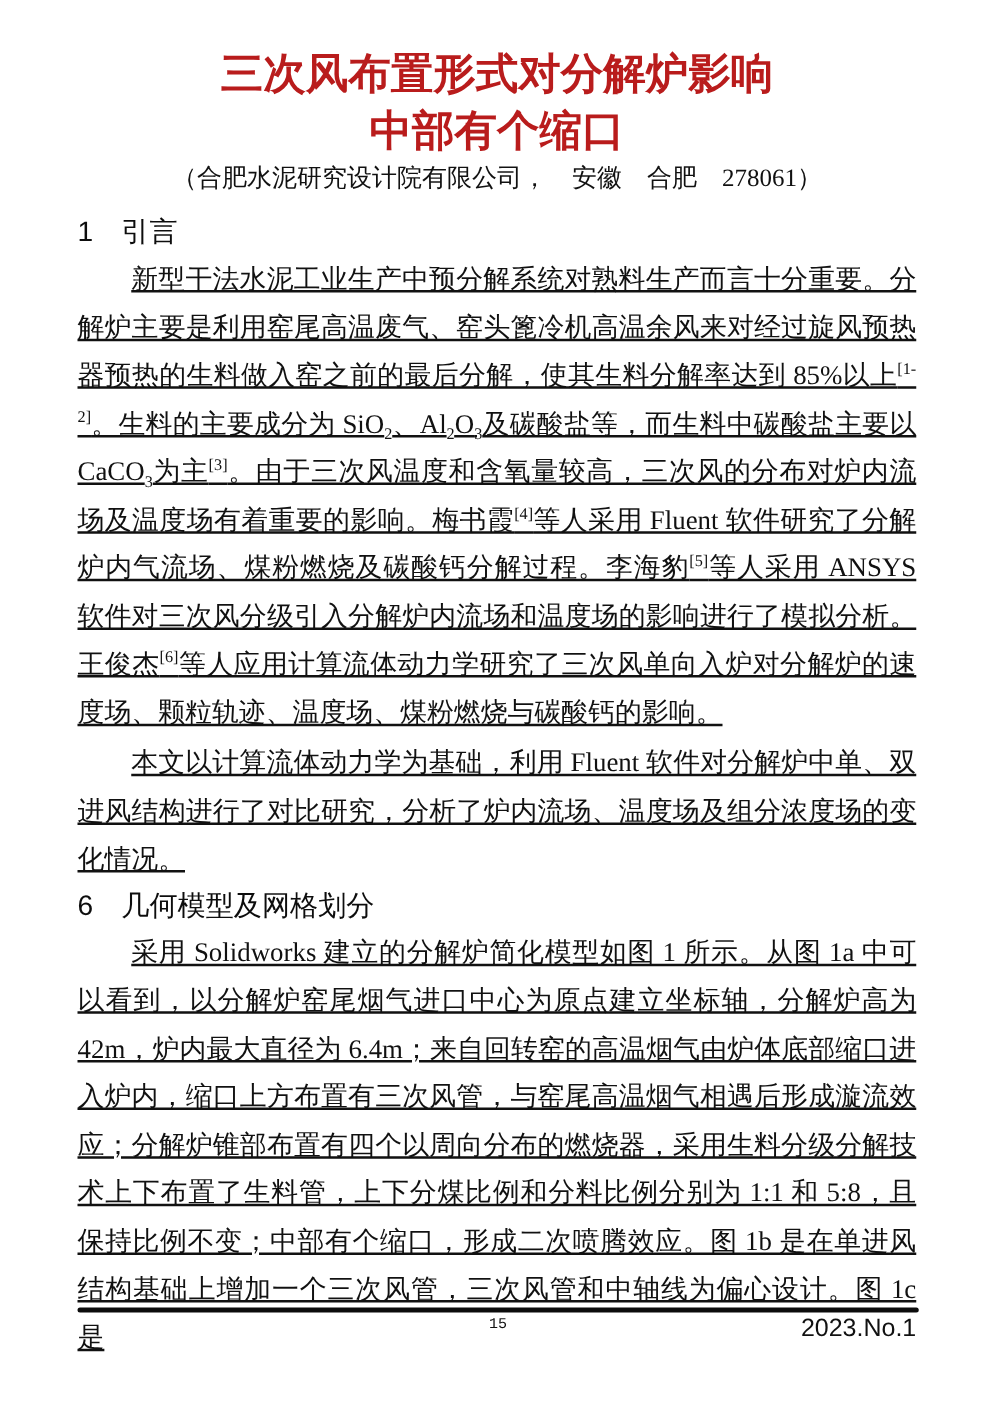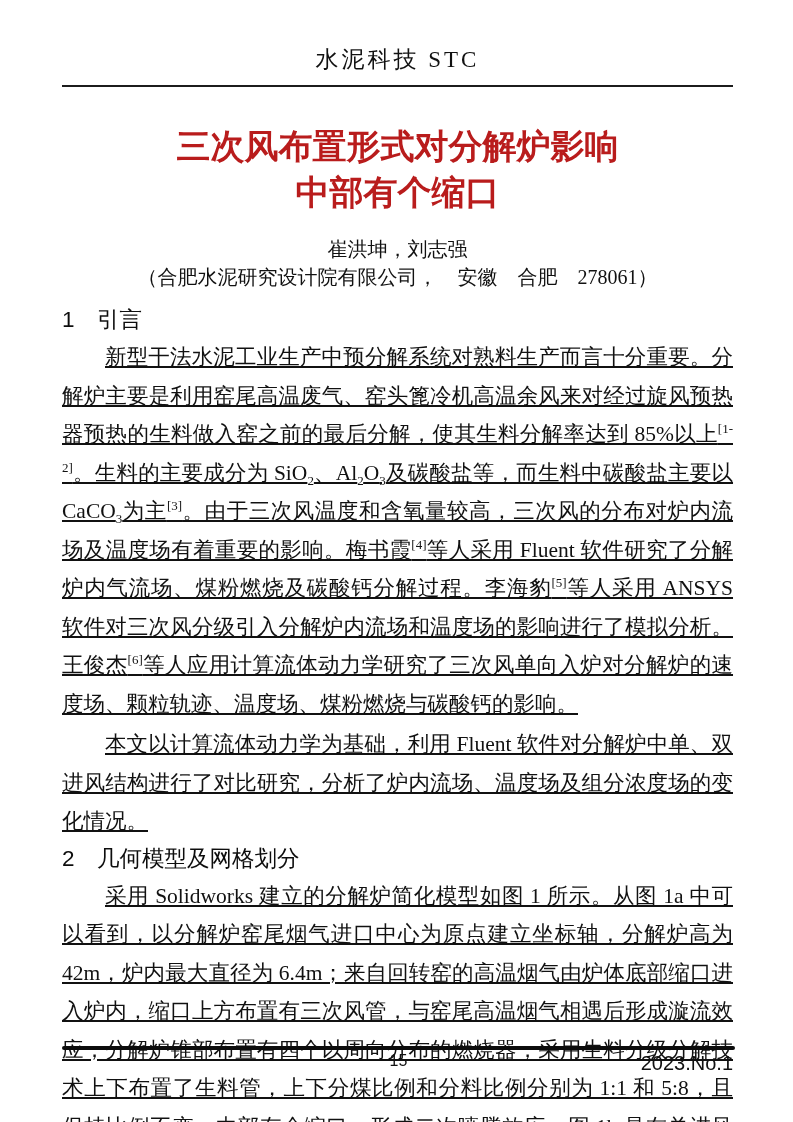--- a/index.html
+++ b/index.html
@@ -93,56 +93,51 @@
   .footer-rule {
     height: 3.5px;
     background: #0c0c0c;
     border-radius: 2px;
   }
   .page-number {
     position: absolute;
     top: 6px;
     left: 50%;
     transform: translateX(-50%);
-    font-family: Liberation Sans, sans-serif;
-    font-size: 16px;
+    font-family: Liberation Mono, monospace;
+    font-size: 12px;
   }
   .issue-number {
     position: absolute;
     top: 6px;
     right: 2px;
     font-family: "Liberation Sans", "DejaVu Sans", sans-serif;
     font-size: 20px;
   }
 </style>
 </head>
 <body>
 
 <div class="page">
   <div class="content">
 
-    <div class="running-header">
-      <div class="journal-name">水泥科技 STC</div>
-      <div class="header-rule"></div>
-    </div>
 
     <h1 class="article-title">
       <span>三次风布置形式对分解炉影响</span><br>
       <span>中部有个缩口</span>
     </h1>
 
-    <div class="authors">崔洪坤，刘志强</div>
 
     <div class="affiliation">（合肥水泥研究设计院有限公司，　安徽　合肥　278061）</div>
 
     <div class="article-body">
         <h2 class="section-heading">1　引言</h2>
         <p class="body-para">新型干法水泥工业生产中预分解系统对熟料生产而言十分重要。分解炉主要是利用窑尾高温废气、窑头篦冷机高温余风来对经过旋风预热器预热的生料做入窑之前的最后分解，使其生料分解率达到 85%以上<sup>[1-2]</sup>。生料的主要成分为 SiO<sub>2</sub>、Al<sub>2</sub>O<sub>3</sub>及碳酸盐等，而生料中碳酸盐主要以 CaCO<sub>3</sub>为主<sup>[3]</sup>。由于三次风温度和含氧量较高，三次风的分布对炉内流场及温度场有着重要的影响。梅书霞<sup>[4]</sup>等人采用 Fluent 软件研究了分解炉内气流场、煤粉燃烧及碳酸钙分解过程。李海豹<sup>[5]</sup>等人采用 ANSYS 软件对三次风分级引入分解炉内流场和温度场的影响进行了模拟分析。王俊杰<sup>[6]</sup>等人应用计算流体动力学研究了三次风单向入炉对分解炉的速度场、颗粒轨迹、温度场、煤粉燃烧与碳酸钙的影响。</p>
         <p class="body-para">本文以计算流体动力学为基础，利用 Fluent 软件对分解炉中单、双进风结构进行了对比研究，分析了炉内流场、温度场及组分浓度场的变化情况。</p>
-        <h2 class="section-heading">2　几何模型及网格划分</h2>
+        <h2 class="section-heading">6　几何模型及网格划分</h2>
         <p class="body-para">采用 Solidworks 建立的分解炉简化模型如图 1 所示。从图 1a 中可以看到，以分解炉窑尾烟气进口中心为原点建立坐标轴，分解炉高为 42m，炉内最大直径为 6.4m；来自回转窑的高温烟气由炉体底部缩口进入炉内，缩口上方布置有三次风管，与窑尾高温烟气相遇后形成漩流效应；分解炉锥部布置有四个以周向分布的燃烧器，采用生料分级分解技术上下布置了生料管，上下分煤比例和分料比例分别为 1:1 和 5:8，且保持比例不变；中部有个缩口，形成二次喷腾效应。图 1b 是在单进风结构基础上增加一个三次风管，三次风管和中轴线为偏心设计。图 1c 是</p>
       </div>
 
   </div>
 
   <div class="running-footer">
     <div class="footer-rule"></div>
     <div class="page-number">15</div>
     <div class="issue-number">2023.No.1</div>
   </div>

